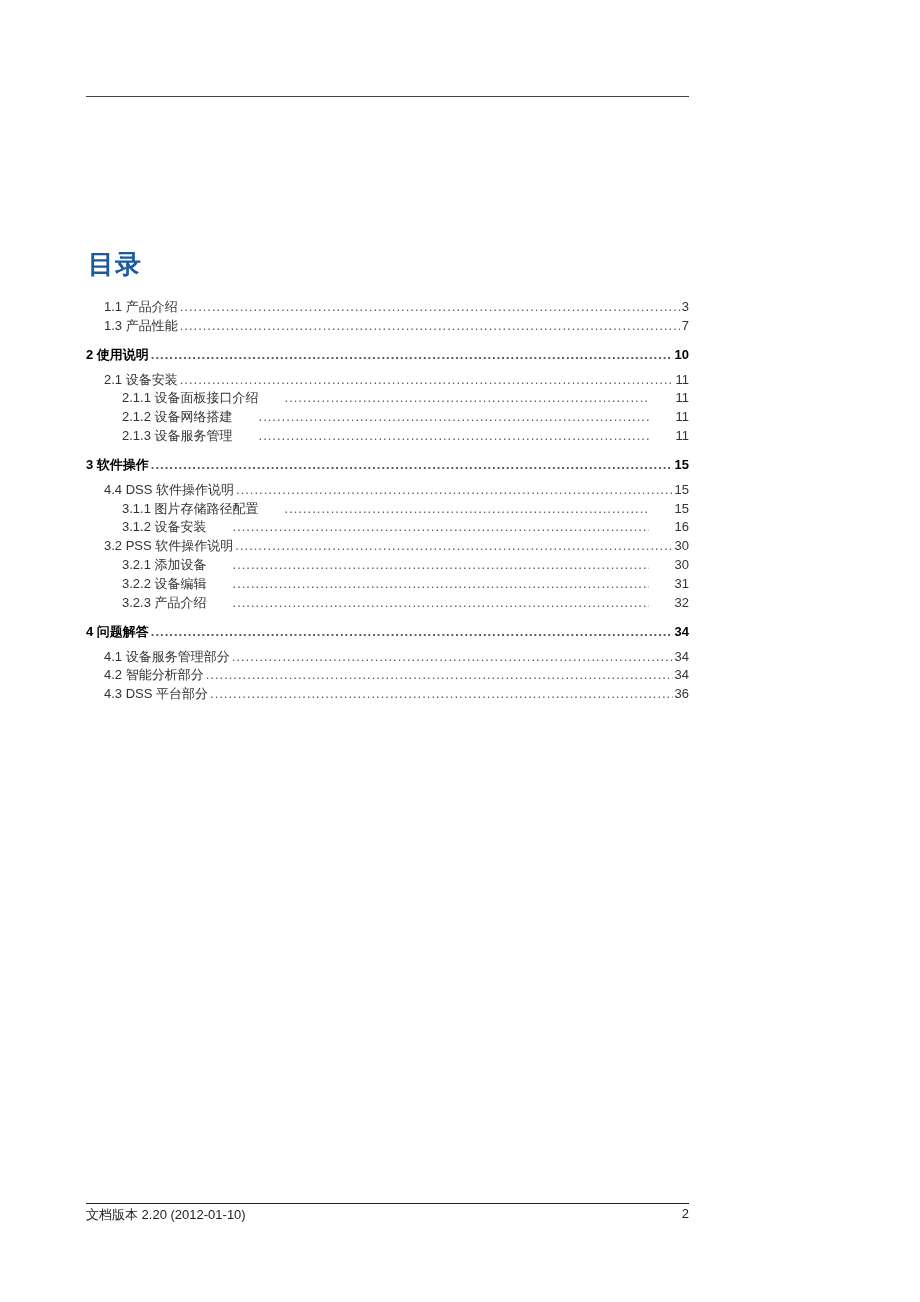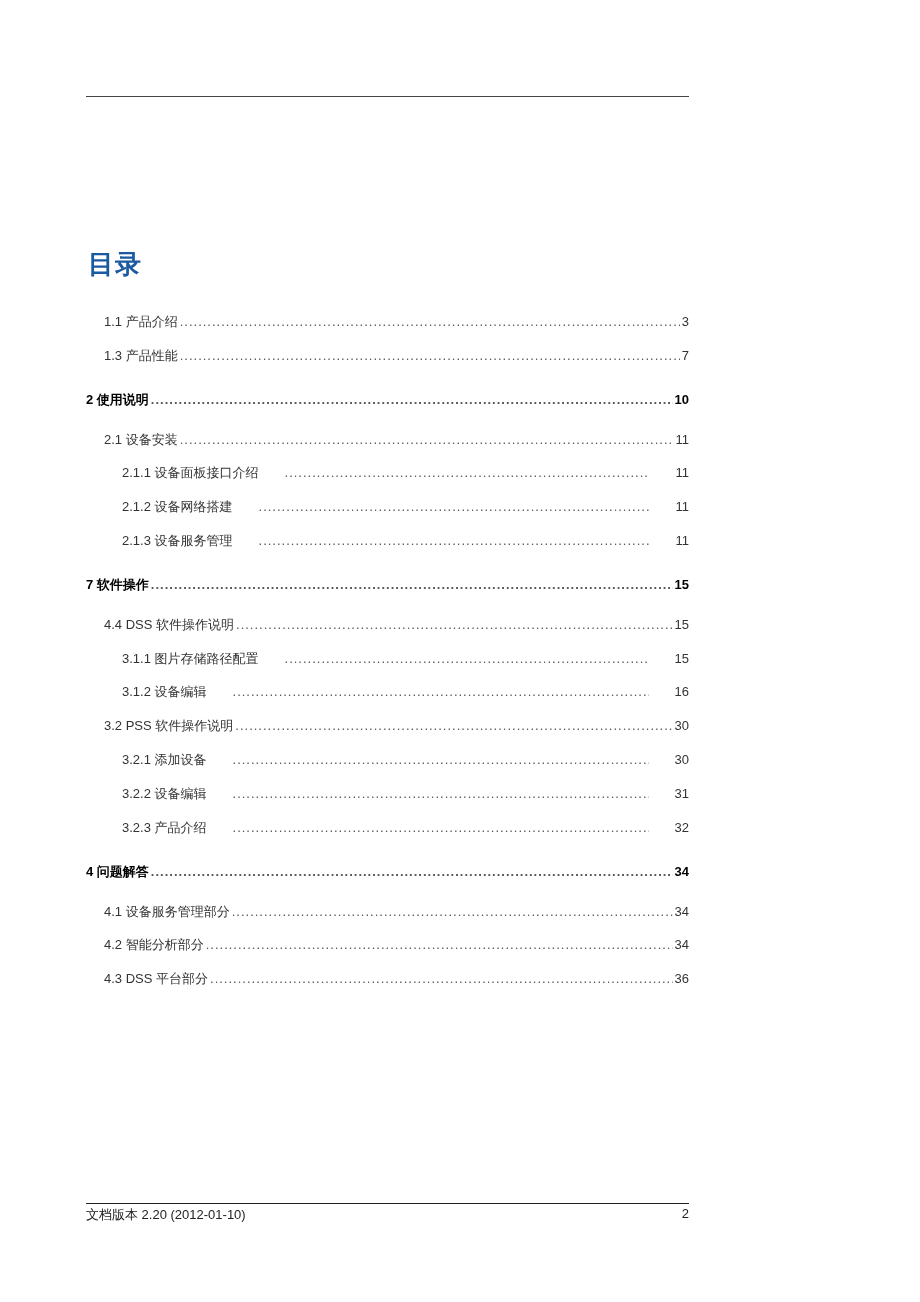--- a/index.html
+++ b/index.html
@@ -25,21 +25,21 @@
     .toc-list { width: 100%; }
     .row {
       display: flex;
       align-items: baseline;
       white-space: nowrap;
       overflow: hidden;
       line-height: 1.45;
       font-size: 13px;
       color: #333;
     }
-    .row .label { flex: 0 0 auto; margin-top: 15px; }
+    .row .label { flex: 0 0 auto; }
     .row .dots {
       flex: 1 1 auto;
       overflow: hidden;
       letter-spacing: 1px;
       color: #555;
       padding: 0 2px;
     }
     .row .dots::after {
       content: "................................................................................................................................................................................................................................................................................................................";
     }
@@ -99,36 +99,36 @@
         <span class="label">2.1.2  设备网络搭建 </span>
         <span class="dots"></span>
         <span class="page-num"> 11</span>
       </div>
       <div class="row l2">
         <span class="label">2.1.3  设备服务管理 </span>
         <span class="dots"></span>
         <span class="page-num"> 11</span>
       </div>
       <div class="row l0 bold section">
-        <span class="label">7  软件操作 </span>
+        <span class="label">3  软件操作 </span>
         <span class="dots"></span>
         <span class="page-num"> 15</span>
       </div>
       <div class="row l1">
         <span class="label">4.4 DSS  软件操作说明 </span>
         <span class="dots"></span>
         <span class="page-num"> 15</span>
       </div>
       <div class="row l2">
         <span class="label">3.1.1  图片存储路径配置 </span>
         <span class="dots"></span>
         <span class="page-num"> 15</span>
       </div>
       <div class="row l2">
-        <span class="label">3.1.2  设备编辑 </span>
+        <span class="label">3.1.2  设备安装 </span>
         <span class="dots"></span>
         <span class="page-num"> 16</span>
       </div>
       <div class="row l1">
         <span class="label">3.2 PSS  软件操作说明 </span>
         <span class="dots"></span>
         <span class="page-num"> 30</span>
       </div>
       <div class="row l2">
         <span class="label">3.2.1  添加设备 </span>

